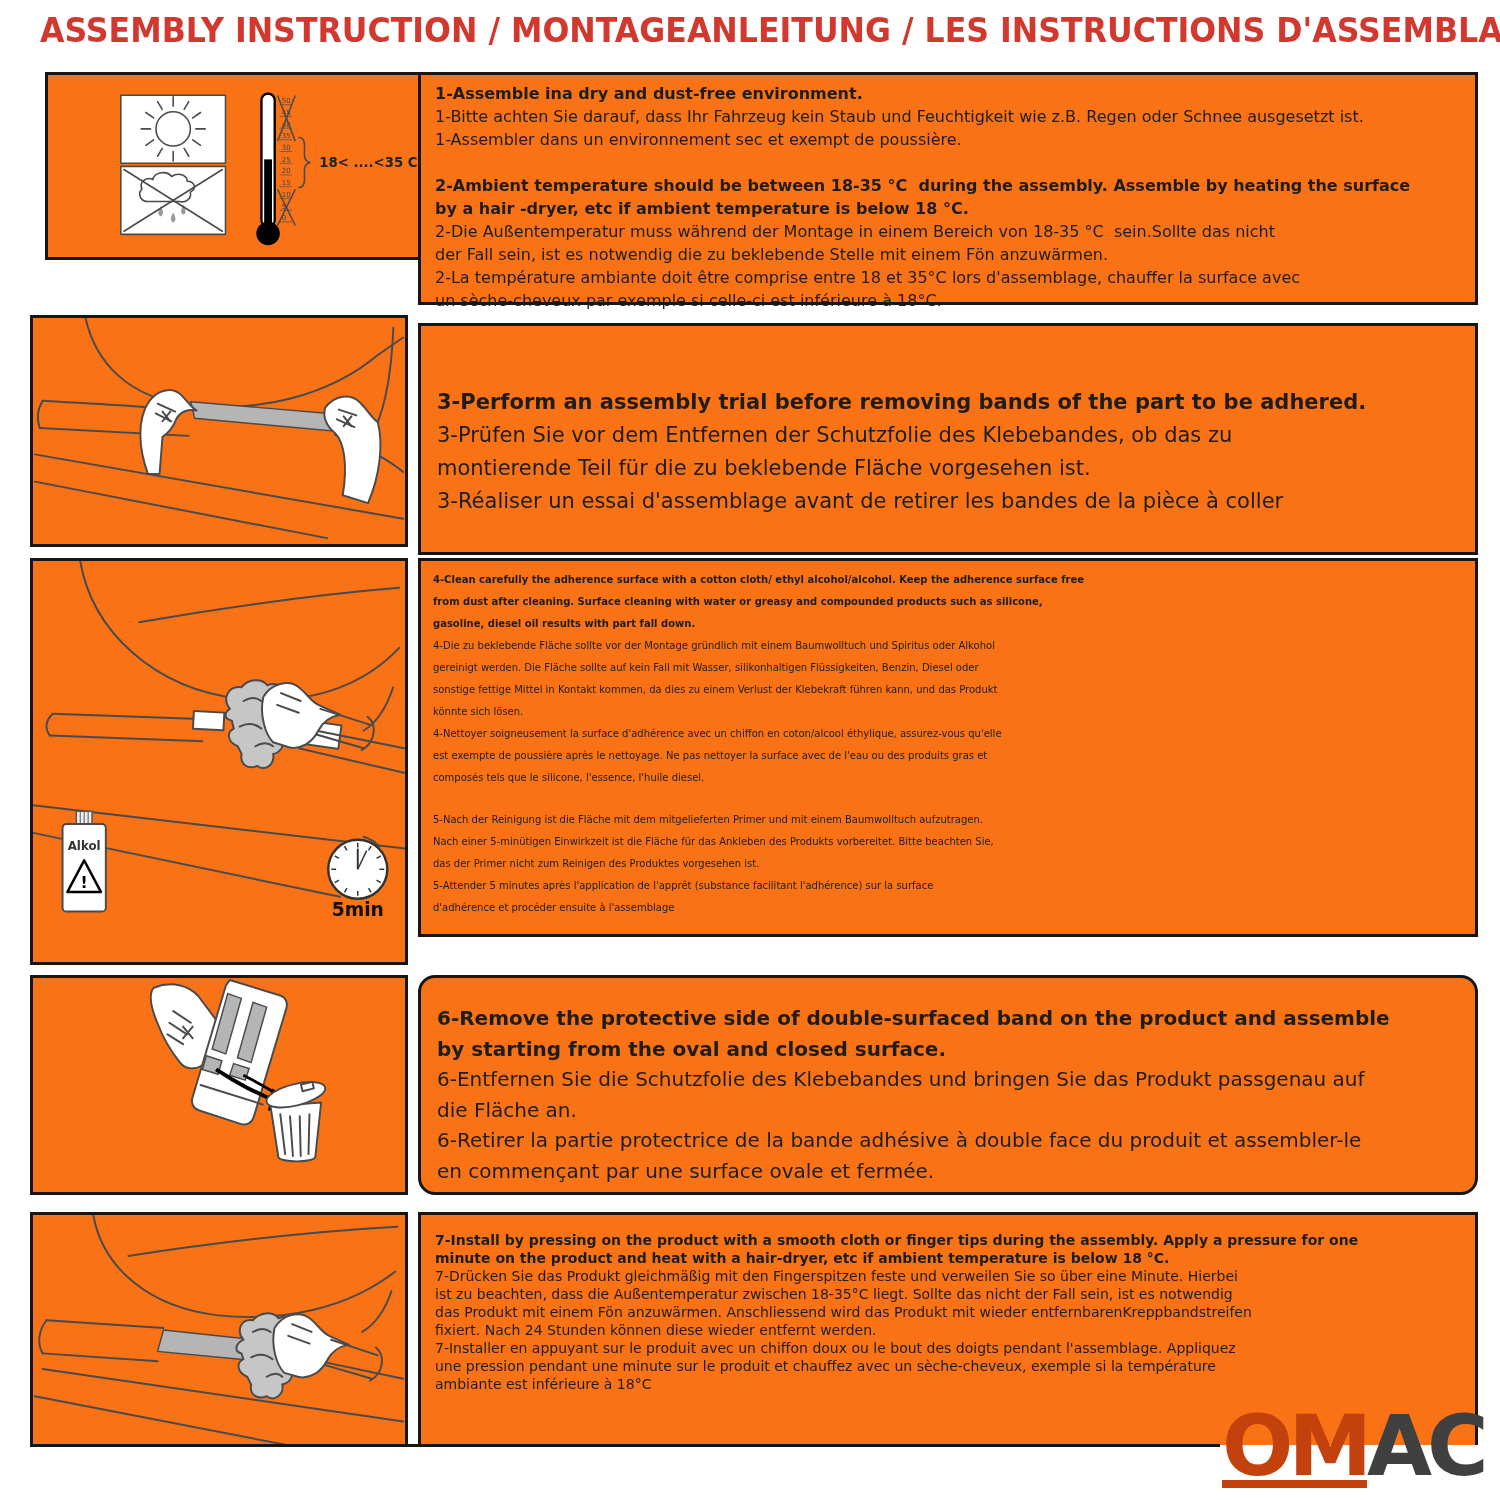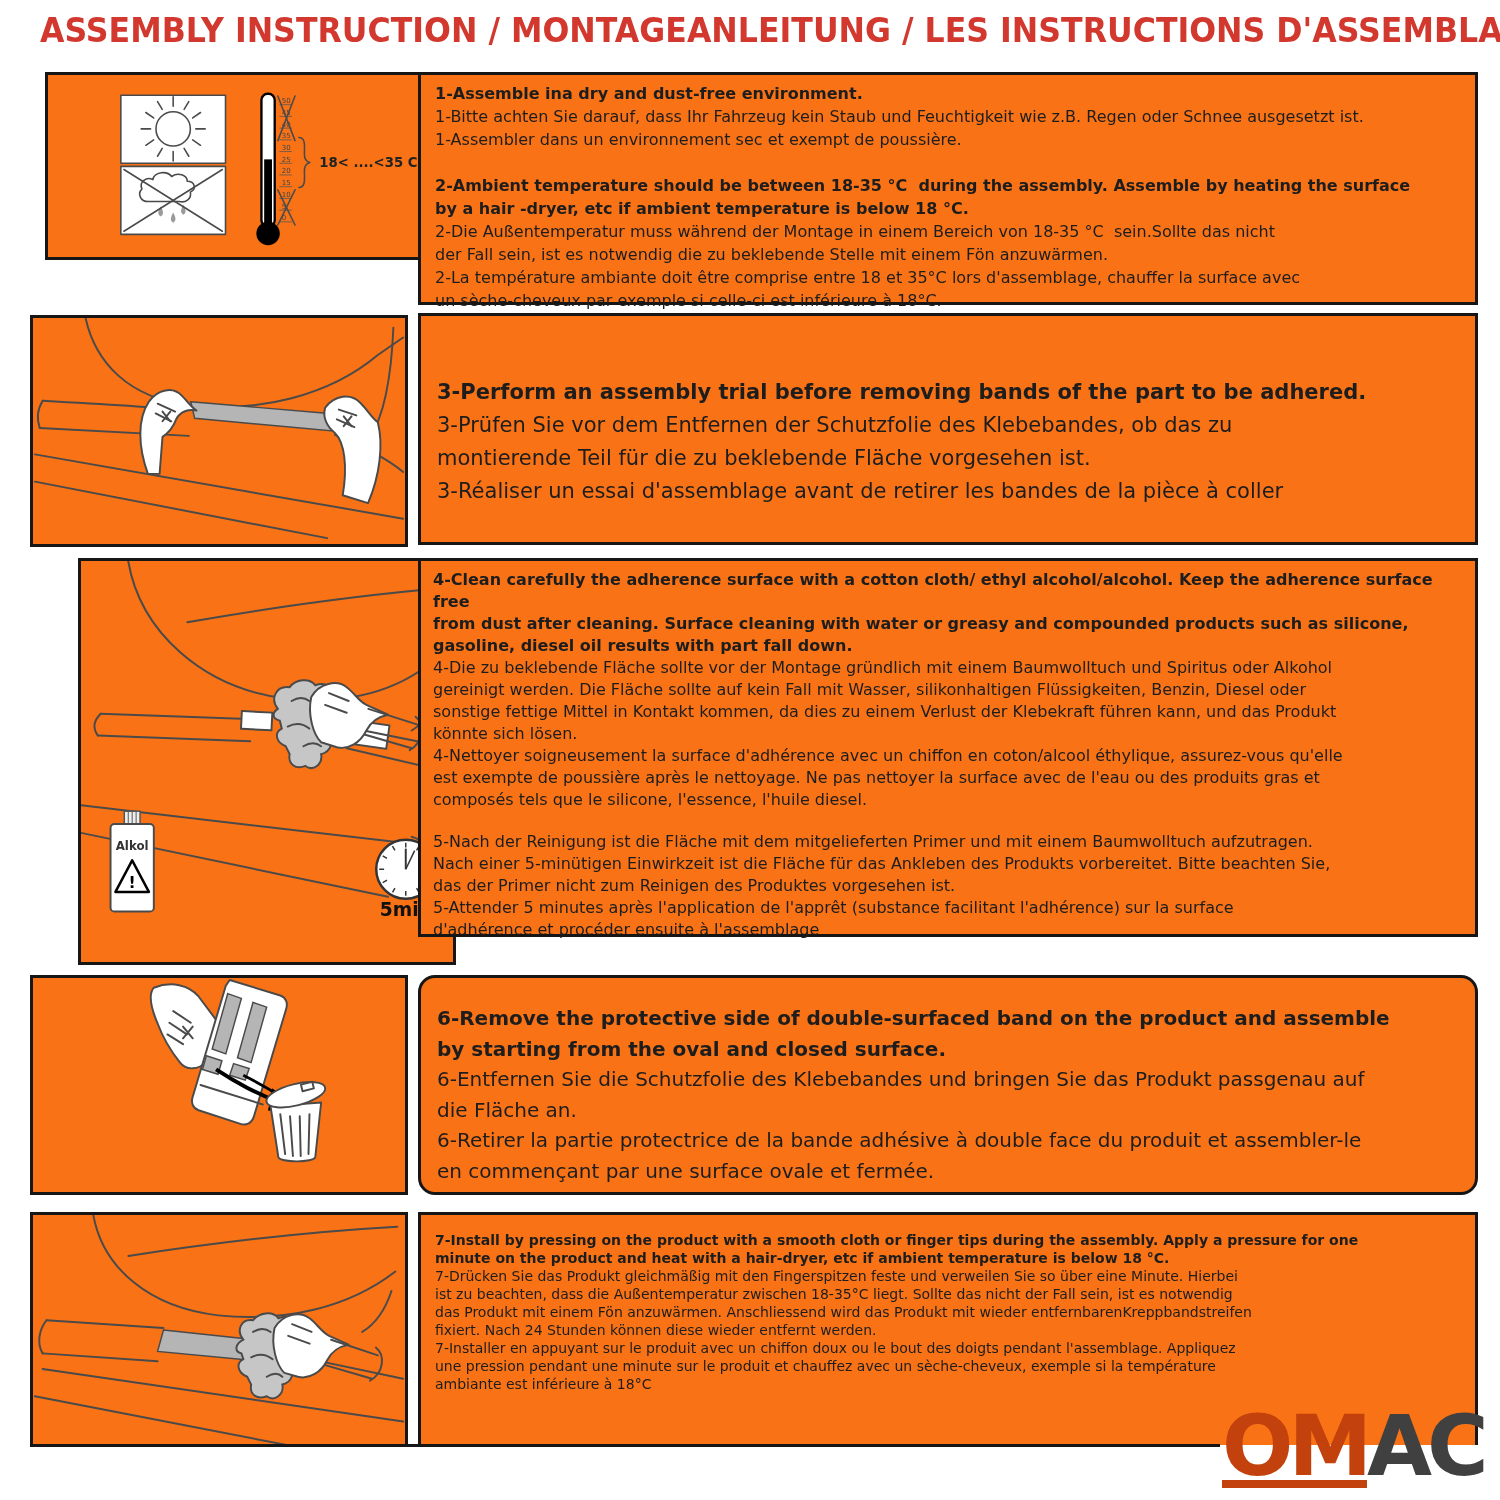--- a/index.html
+++ b/index.html
@@ -7,29 +7,29 @@
         font-family:"DejaVu Sans","Liberation Sans",sans-serif;color:#1d1d1d;}
   .title{position:absolute;left:40px;top:10px;font-size:34px;font-weight:bold;color:#d2382e;
          white-space:nowrap;transform:scaleX(.93);transform-origin:left top;letter-spacing:0px;}
   .box{position:absolute;box-sizing:border-box;border:3px solid #161616;background:#f97316;}
   .txt p{margin:0;white-space:pre-wrap;}
   .txt .gap{width:100%;}
   .b{font-weight:bold;}
   
   #t1{left:418px;top:72px;width:1060px;height:233px;padding:7px 10px 0 14px;font-size:16px;line-height:23px;}
   #t1 .gap{height:23px;}
-  #t2{left:418px;top:313px;width:1060px;height:232px;padding:60px 10px 0 16px;font-size:21px;line-height:33px;}
-  #t3{left:418px;top:558px;width:1060px;height:379px;padding:8px 8px 0 12px;font-size:16px;line-height:22px;}
+  #t2{left:418px;top:323px;width:1060px;height:232px;padding:60px 10px 0 16px;font-size:21px;line-height:33px;}
+  #t3{left:418px;top:558px;width:1060px;height:379px;padding:8px 8px 0 12px;font-size:10px;line-height:22px;}
   #t3 .gap{height:20px;}
   #t4{left:418px;top:975px;width:1060px;height:220px;padding:25px 10px 0 16px;font-size:20px;line-height:30.5px;border-radius:17px;}
   #t5{left:418px;top:1212px;width:1060px;height:233px;padding:16px 8px 0 14px;font-size:14px;line-height:18px;border-bottom:none;}
   
   #i1{left:45px;top:72px;width:378px;height:188px;padding-left:33px;}
   #i2{left:30px;top:315px;width:378px;height:232px;}
-  #i3{left:30px;top:558px;width:378px;height:407px;margin-left:48px;}
+  #i3{left:30px;top:558px;width:378px;height:407px;}
   #i4{left:30px;top:975px;width:378px;height:220px;}
   #i5{left:30px;top:1212px;width:378px;height:235px;}
   .box svg{display:block;width:100%;height:100%;}
   .footer-rule{position:absolute;left:30px;top:1444px;width:1190px;height:3px;background:#161616;}
   .logo{position:absolute;left:1222px;top:1404px;width:258px;text-align:right;font-size:84px;line-height:84px;
         font-weight:bold;letter-spacing:-5px;white-space:nowrap;}
   .logo .lb{color:#c2410c;text-decoration:underline;}
   .logo .lr{color:#404040;}
   .ln{stroke:#4a4a4a;stroke-width:2;fill:none;stroke-linecap:round;stroke-linejoin:round;}
   .grayfill{fill:#b5b5b5;stroke:#4a4a4a;stroke-width:1.5;}

